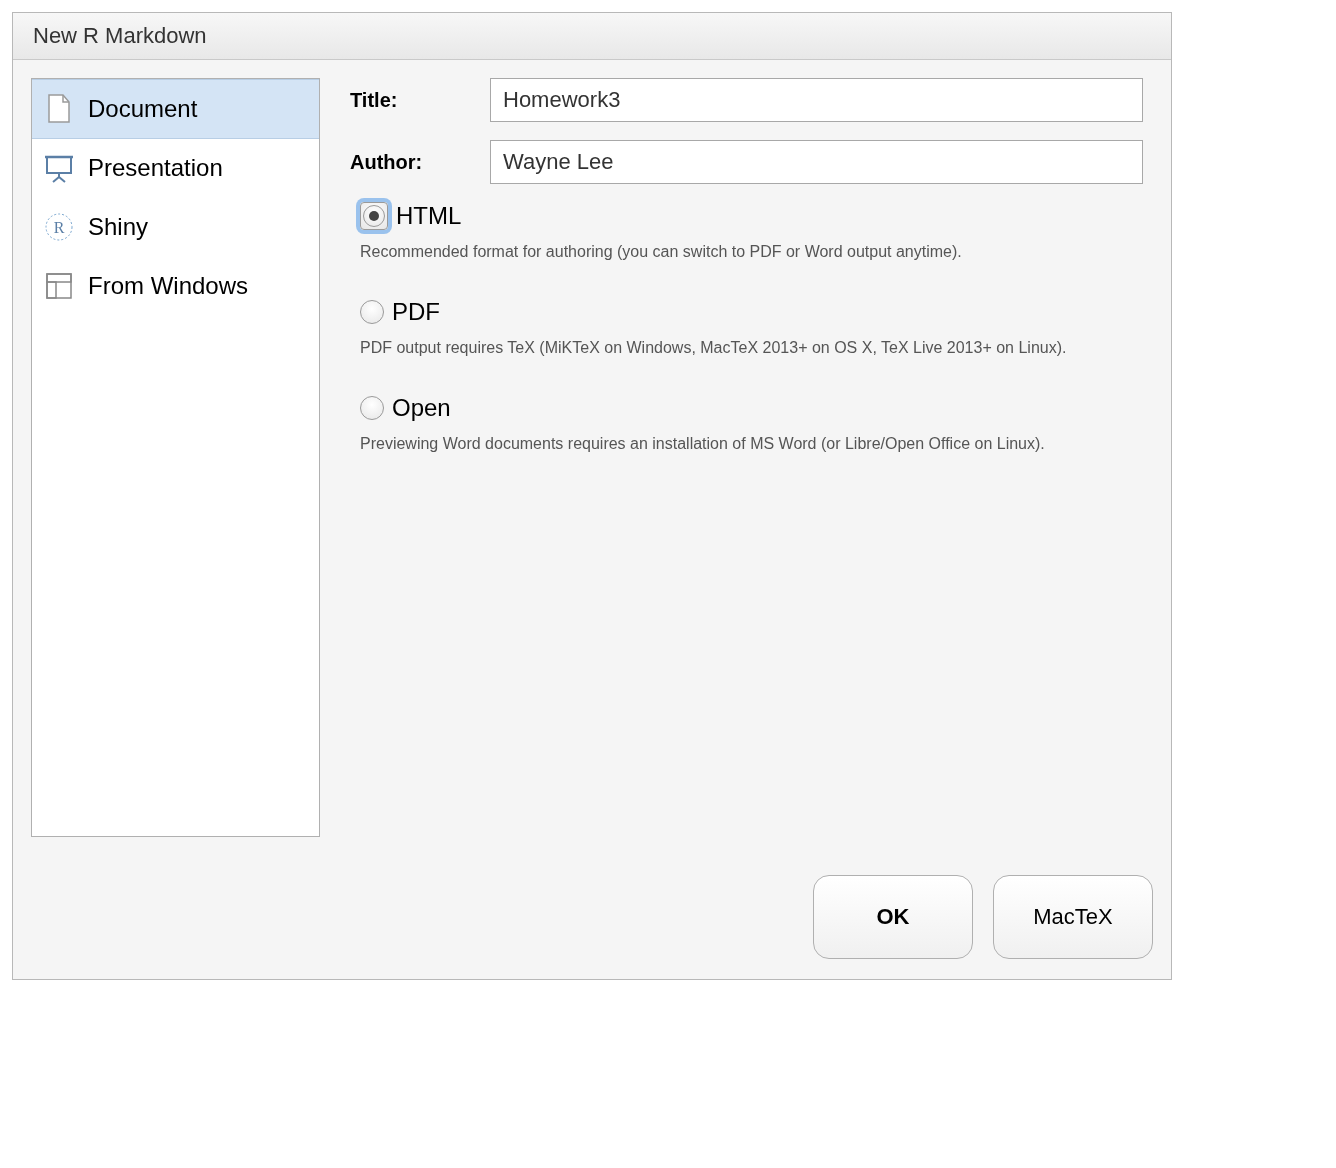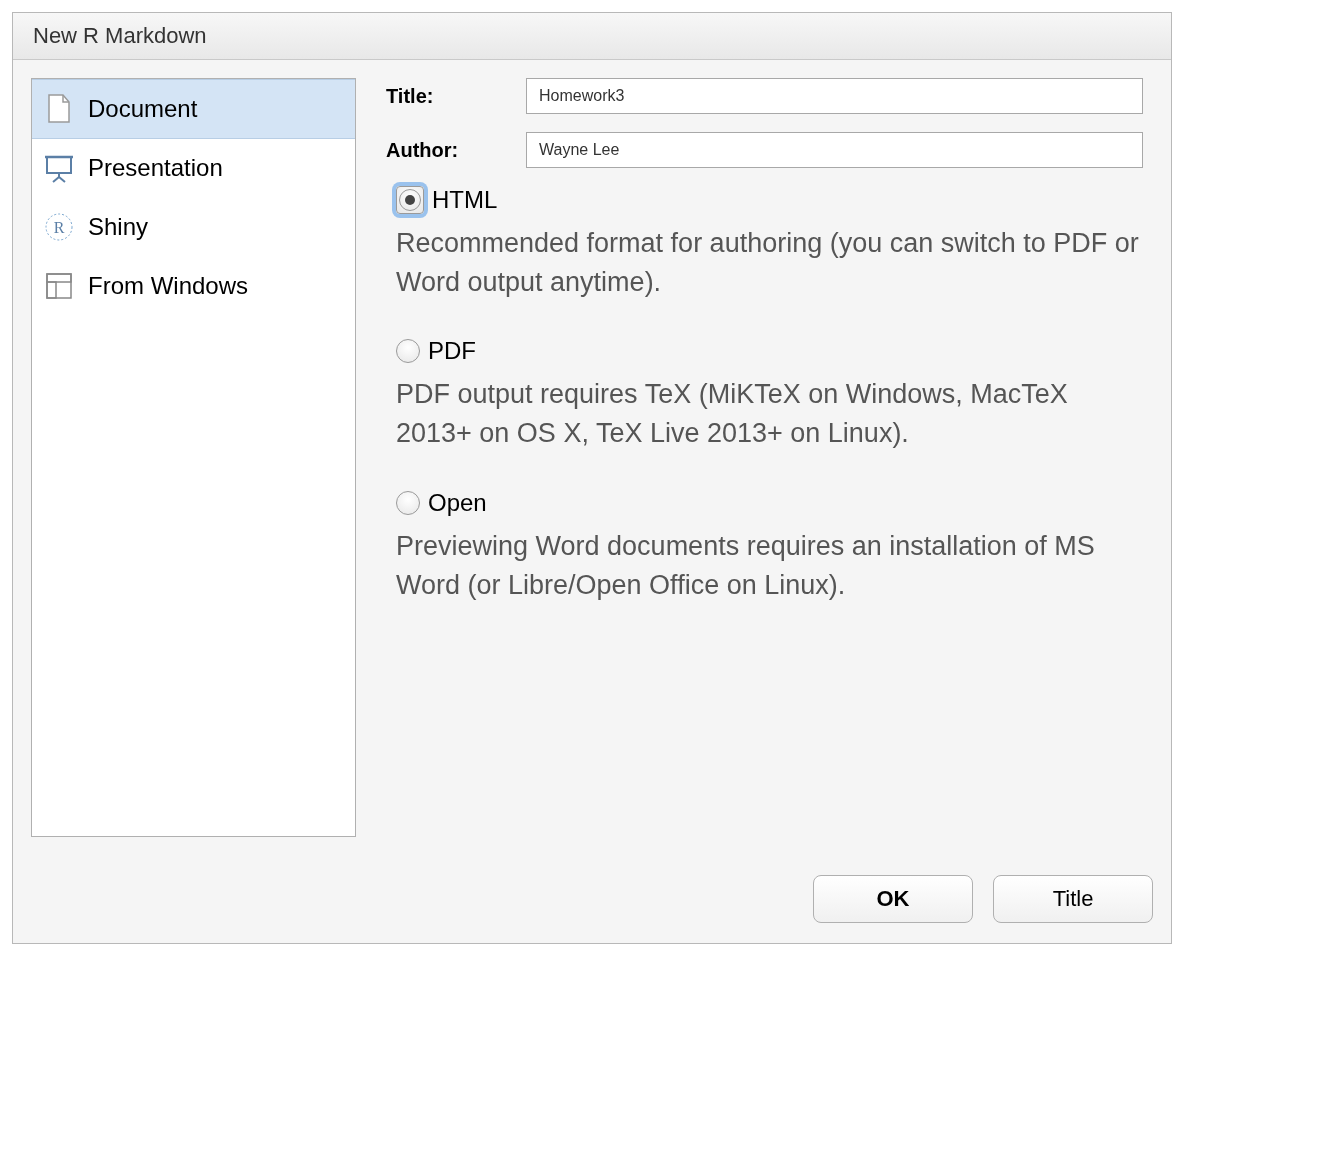--- a/index.html
+++ b/index.html
@@ -28,21 +28,21 @@
       padding: 10px 20px;
       font-size: 22px;
       color: #333;
     }
     .dialog-body {
       display: flex;
       padding: 18px;
       gap: 30px;
     }
     .sidebar {
-      width: 325px;
+      width: 289px;
       border: 1px solid #b0b0b0;
       background: #fff;
       padding: 0;
     }
     .sidebar-item {
       display: flex;
       align-items: center;
       gap: 14px;
       padding: 14px 12px;
       font-size: 24px;
@@ -73,21 +73,21 @@
     }
     .form-label {
       width: 140px;
       font-weight: bold;
       font-size: 20px;
     }
     .text-input {
       flex: 1;
       border: 1px solid #a8a8a8;
       padding: 8px 12px;
-      font-size: 16px;
+      font-size: 22px;
       background: #fff;
       color: #333;
     }
     .section-header {
       font-weight: bold;
       font-size: 24px;
       margin-top: 20px;
       margin-bottom: 25px;
     }
     .radio-group {
@@ -133,37 +133,37 @@
     .radio-dot {
       width: 10px;
       height: 10px;
       border-radius: 50%;
       background: #444;
     }
     .radio-label {
       font-size: 24px;
     }
     .radio-desc {
-      font-size: 27px;
+      font-size: 16px;
       color: #555;
       margin-left: 0px;
       line-height: 1.45;
     }
     .button-row {
       display: flex;
       justify-content: flex-end;
       gap: 20px;
       padding: 20px 18px 20px;
     }
     .btn {
       min-width: 160px;
-      padding: 10px 20px;
+      padding: 28px 20px;
       font-size: 22px;
       border: 1px solid #b0b0b0;
-      border-radius: 8px;
+      border-radius: 16px;
       background: linear-gradient(to bottom, #ffffff, #f0f0f0);
       cursor: pointer;
     }
     .btn.primary {
       font-weight: bold;
     }
     .sidebar-spacer {
       height: 520px;
     }
   </style>
@@ -264,15 +264,15 @@
           </div>
           <div class="radio-desc">Previewing Word documents requires an installation of MS Word (or Libre/Open Office on Linux).</div>
         </div>
 
       </div>
     </div>
   </div>
 
   <div class="button-row">
     <button class="btn primary">OK</button>
-    <button class="btn">Title</button>
+    <button class="btn">MacTeX</button>
   </div>
 </div>
 
 </body></html>

